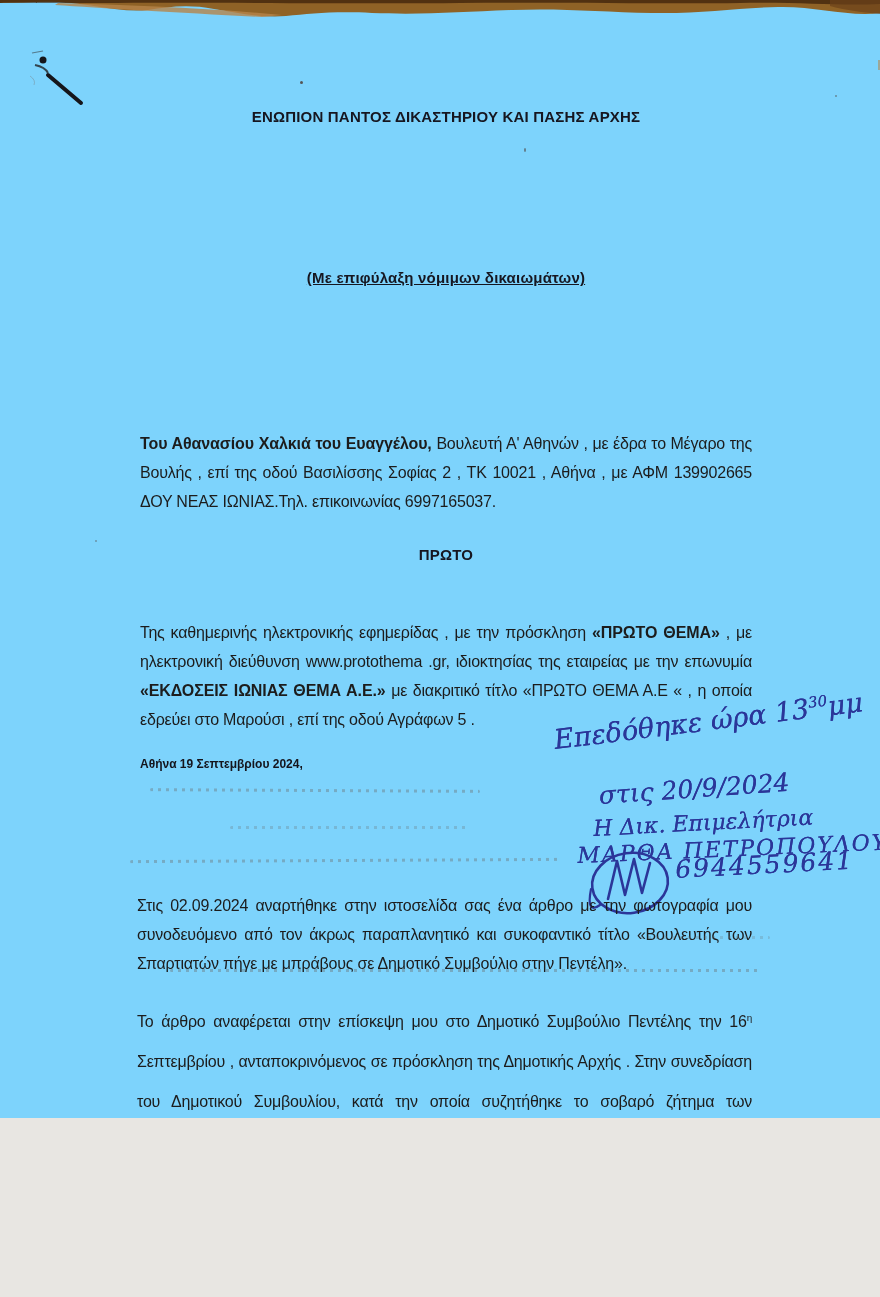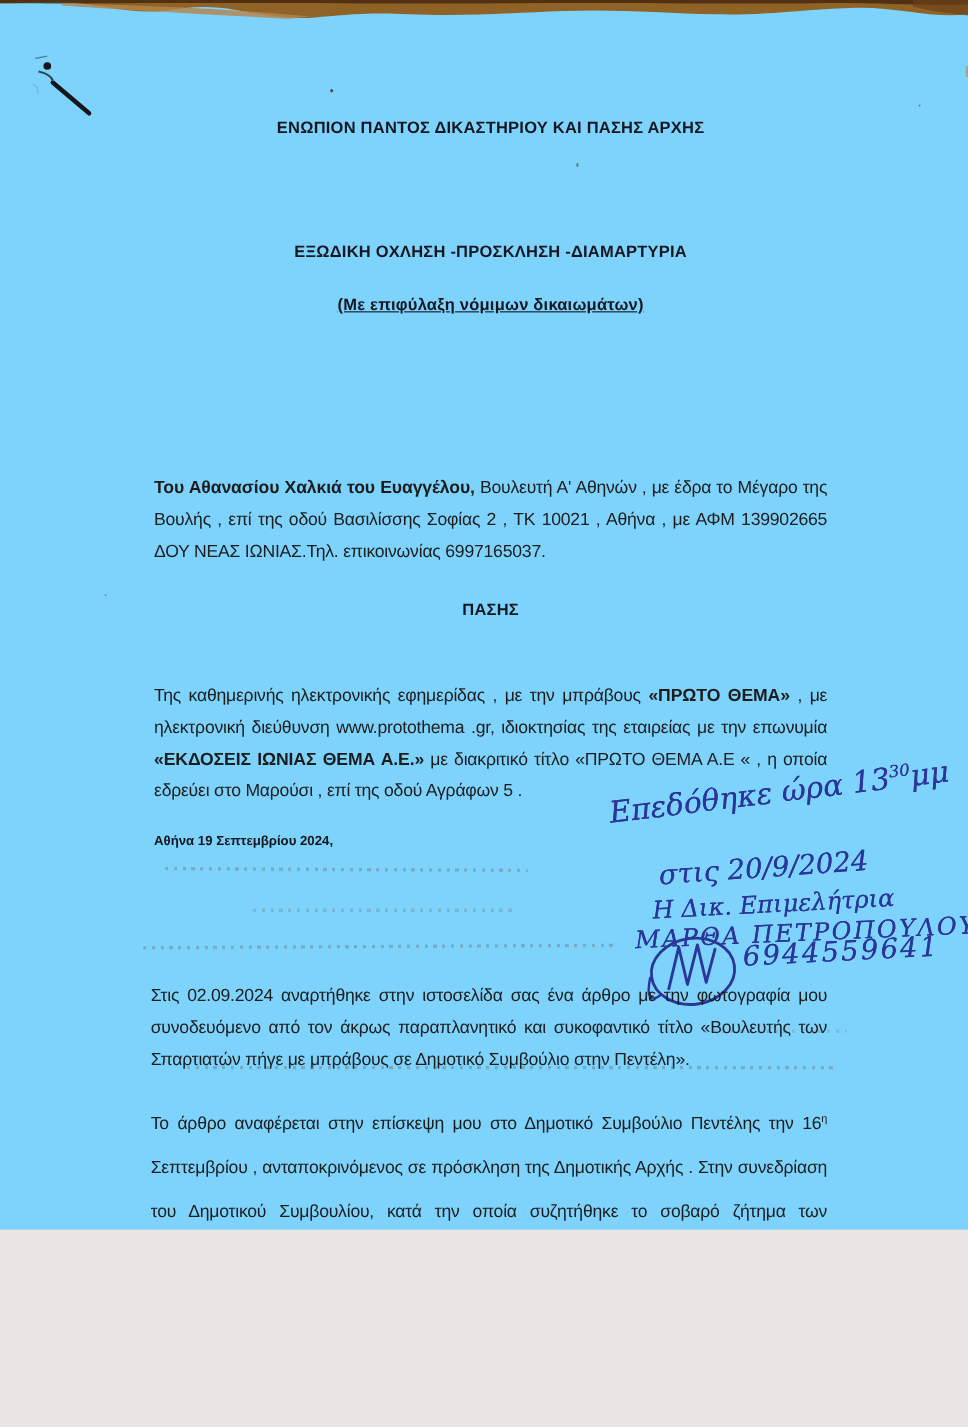--- a/index.html
+++ b/index.html
@@ -58,31 +58,30 @@
 
   <svg class="abs" style="left:28px;top:48px;" width="64" height="62">
     <circle cx="15" cy="12" r="3.5" fill="#15151a"></circle>
     <path d="M4,5 l11,-2" stroke="#333" stroke-width="1.2" fill="none" opacity=".55"></path>
     <path d="M7,17 q10,2 13,8" stroke="#222" stroke-width="2" fill="none" opacity=".8"></path>
     <path d="M20,27 L53,55" stroke="#15151a" stroke-width="4" stroke-linecap="round" fill="none"></path>
     <path d="M2,28 q6,4 4,9" stroke="#777" stroke-width="1" fill="none" opacity=".4"></path>
   </svg>
 
   <div class="abs col heading" style="top:108px;">ΕΝΩΠΙΟΝ ΠΑΝΤΟΣ ΔΙΚΑΣΤΗΡΙΟΥ ΚΑΙ ΠΑΣΗΣ ΑΡΧΗΣ</div>
-  <div class="abs col heading" style="top:221px;">ΕΞΩΔΙΚΗ ΟΧΛΗΣΗ -ΠΡΟΣΚΛΗΣΗ -ΔΙΑΜΑΡΤΥΡΙΑ</div>
   <div class="abs col heading" style="top:269px;text-decoration:underline;">(Με επιφύλαξη νόμιμων δικαιωμάτων)</div>
 
   <div class="abs col para" style="top:429px;">
     <b>Του Αθανασίου Χαλκιά του Ευαγγέλου,</b><span> Βουλευτή Α' Αθηνών , με έδρα το Μέγαρο της Βουλής , επί της οδού Βασιλίσσης Σοφίας 2 , ΤΚ 10021 , Αθήνα , με ΑΦΜ 139902665 ΔΟΥ ΝΕΑΣ ΙΩΝΙΑΣ.Τηλ. επικοινωνίας 6997165037.</span>
   </div>
 
-  <div class="abs col heading" style="top:546px;">ΠΑΣΗΣ</div>
+  <div class="abs col heading" style="top:546px;">ΠΡΩΤΟ</div>
 
   <div class="abs col para" style="top:618px;">
-    <span>Της καθημερινής ηλεκτρονικής εφημερίδας , με την μπράβους </span><b>«ΠΡΩΤΟ ΘΕΜΑ»</b><span> , με ηλεκτρονική διεύθυνση www.protothema .gr, ιδιοκτησίας της εταιρείας με την επωνυμία </span><b>«ΕΚΔΟΣΕΙΣ ΙΩΝΙΑΣ ΘΕΜΑ Α.Ε.»</b><span> με διακριτικό τίτλο «ΠΡΩΤΟ ΘΕΜΑ Α.Ε « , η οποία εδρεύει στο Μαρούσι , επί της οδού Αγράφων 5 .</span>
+    <span>Της καθημερινής ηλεκτρονικής εφημερίδας , με την πρόσκληση </span><b>«ΠΡΩΤΟ ΘΕΜΑ»</b><span> , με ηλεκτρονική διεύθυνση www.protothema .gr, ιδιοκτησίας της εταιρείας με την επωνυμία </span><b>«ΕΚΔΟΣΕΙΣ ΙΩΝΙΑΣ ΘΕΜΑ Α.Ε.»</b><span> με διακριτικό τίτλο «ΠΡΩΤΟ ΘΕΜΑ Α.Ε « , η οποία εδρεύει στο Μαρούσι , επί της οδού Αγράφων 5 .</span>
   </div>
 
   <div class="abs date-line" style="left:140px;top:757px;">Αθήνα 19 Σεπτεμβρίου 2024,</div>
 
   <div class="abs hw" style="left:556px;top:724px;font-size:27px;transform:rotate(-7deg);">
     <span>Επεδόθηκε ώρα 13</span><sup>30</sup><span>μμ</span>
   </div>
   <div class="abs hw" style="left:600px;top:781px;font-size:25px;transform:rotate(-4deg);">στις 20/9/2024</div>
   <div class="abs hw" style="left:594px;top:816px;font-size:22px;transform:rotate(-3deg);">Η Δικ. Επιμελήτρια</div>
   <div class="abs hw" style="left:578px;top:843px;font-size:22px;letter-spacing:2px;transform:rotate(-2.5deg);">ΜΑΡΘΑ ΠΕΤΡΟΠΟΥΛΟΥ</div>

